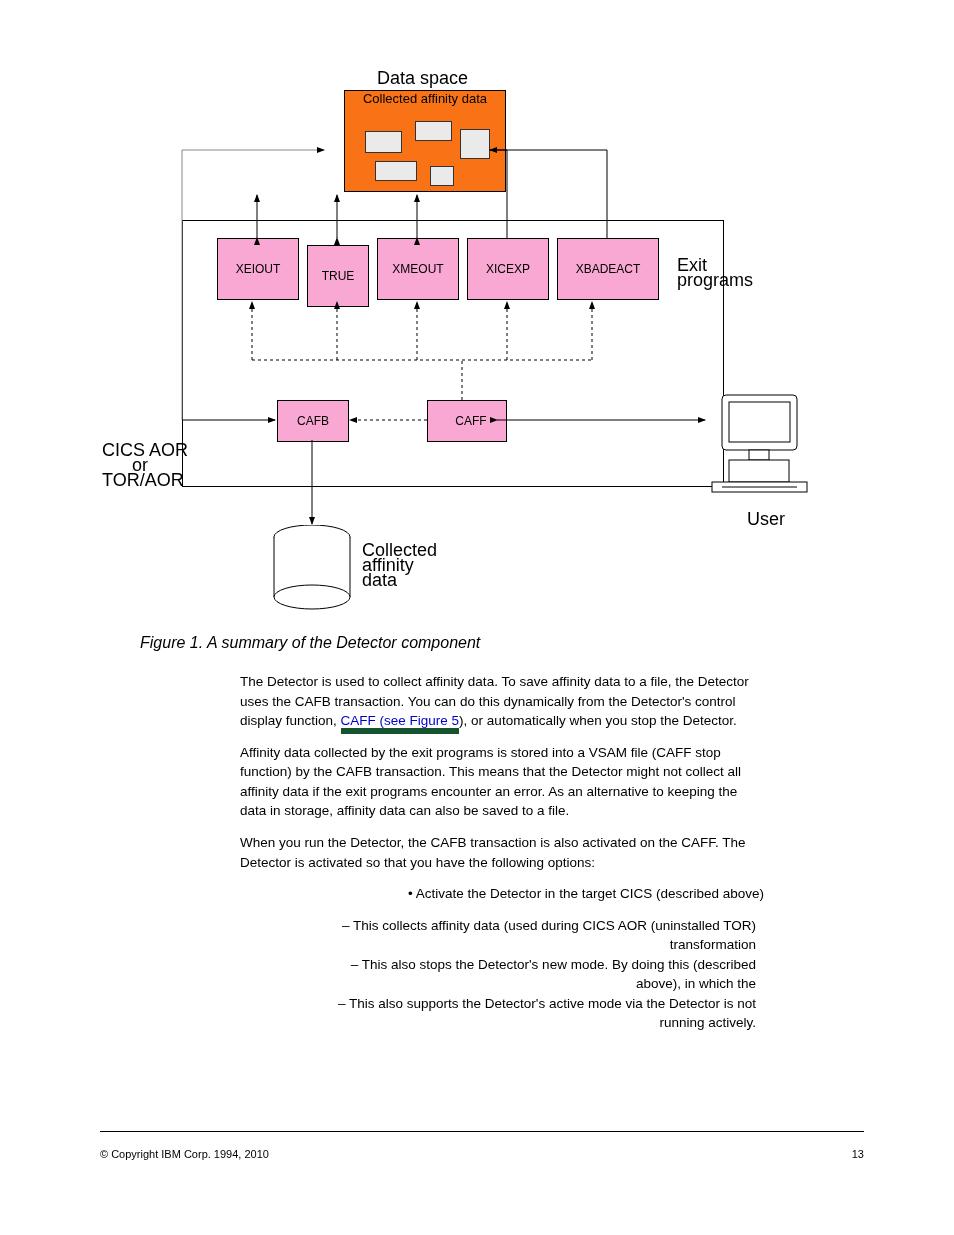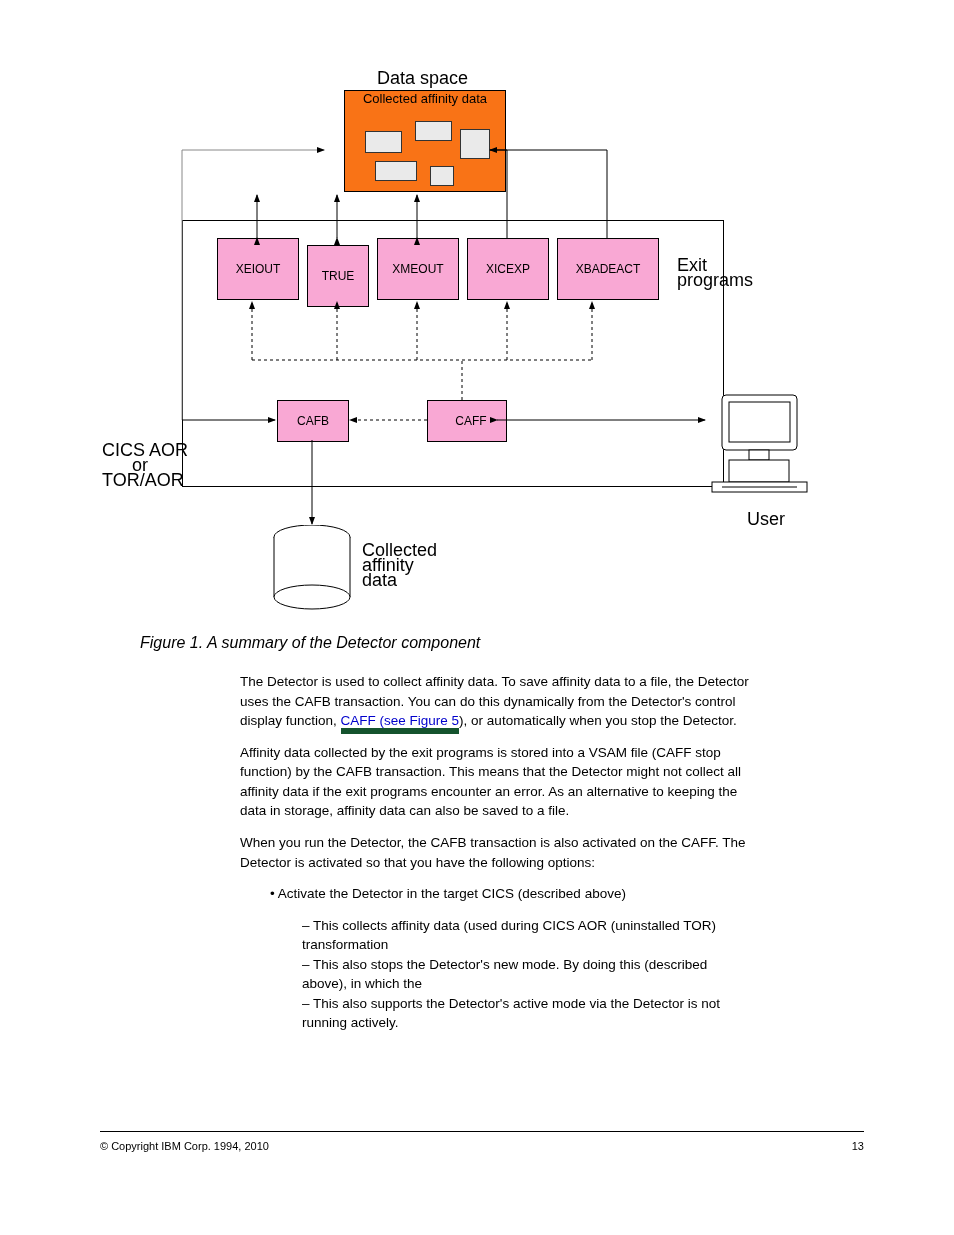--- a/index.html
+++ b/index.html
@@ -57,31 +57,31 @@
   .cylinder {
     position: absolute;
   }
   .pc svg { display:block; }
   .bodytext {
     font-size: 13.5px;
     line-height: 1.45;
     margin: 20px 100px 0 140px;
   }
   .bodytext p { margin: 0 0 12px 0; }
-  .bodytext .indent { margin-left: 30px; }
+  .bodytext .indent { margin-left: 30px; text-align: right; }
   .link { color: #0000cc; border-bottom: 6px solid #14532d; margin-top: 38px; }
   .figcap {
     font-size: 16px;
     font-style: italic;
     margin: 14px 0 6px 40px;
   }
   .footer {
     border-top: 1px solid #000;
     margin: 50px 90px 0 100px;
-    padding-top: 8px;
+    padding-top: 16px;
     font-size: 11px;
     display: flex;
     justify-content: space-between;
   }
   ul.dash { list-style: none; padding-left: 0; margin: 4px 0 12px 0;}
   ul.dash li::before { content: "• "; }
   ul.sub { list-style: none; padding-left: 24px; margin: 8px;}
   ul.sub li::before { content: "– "; }
 </style>
 </head>

